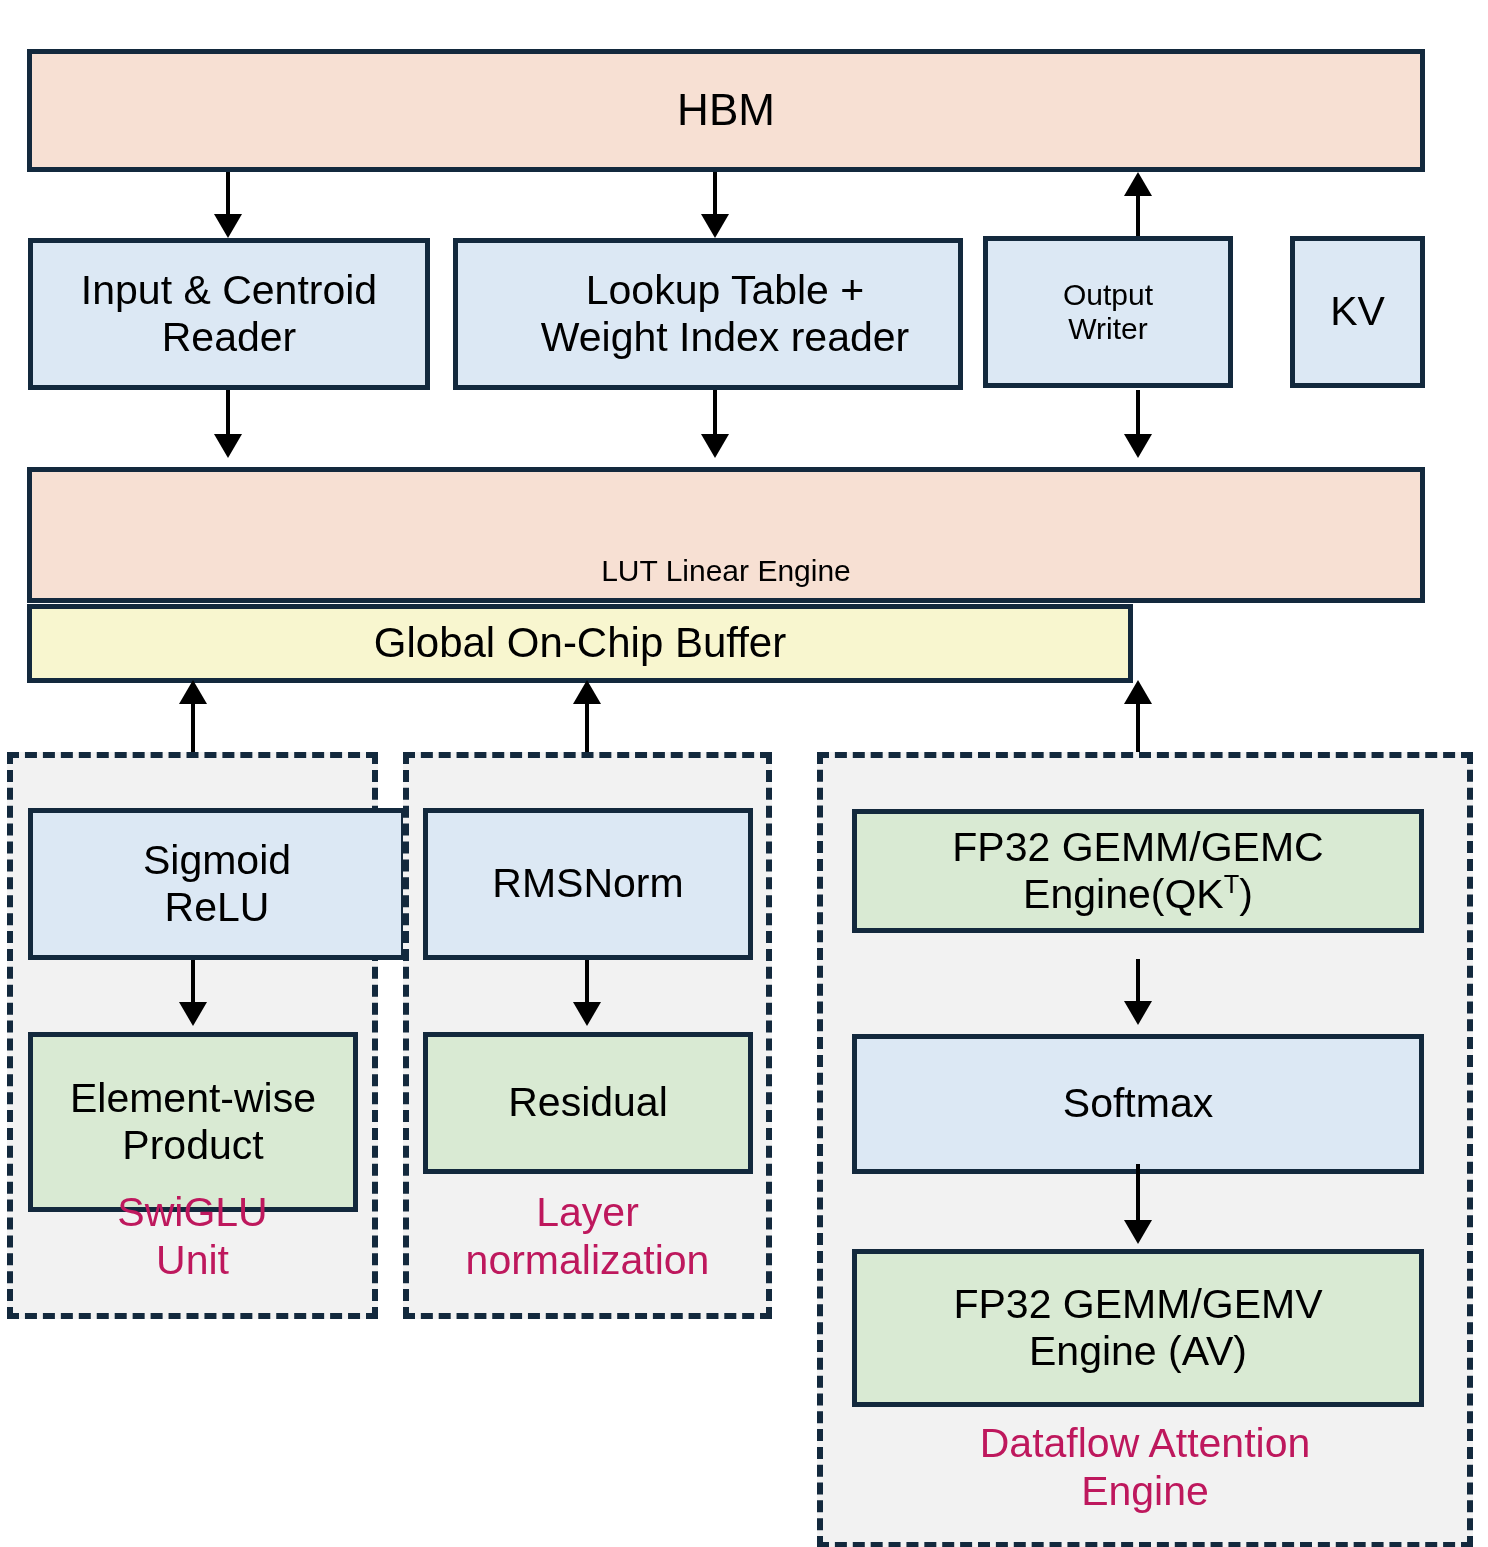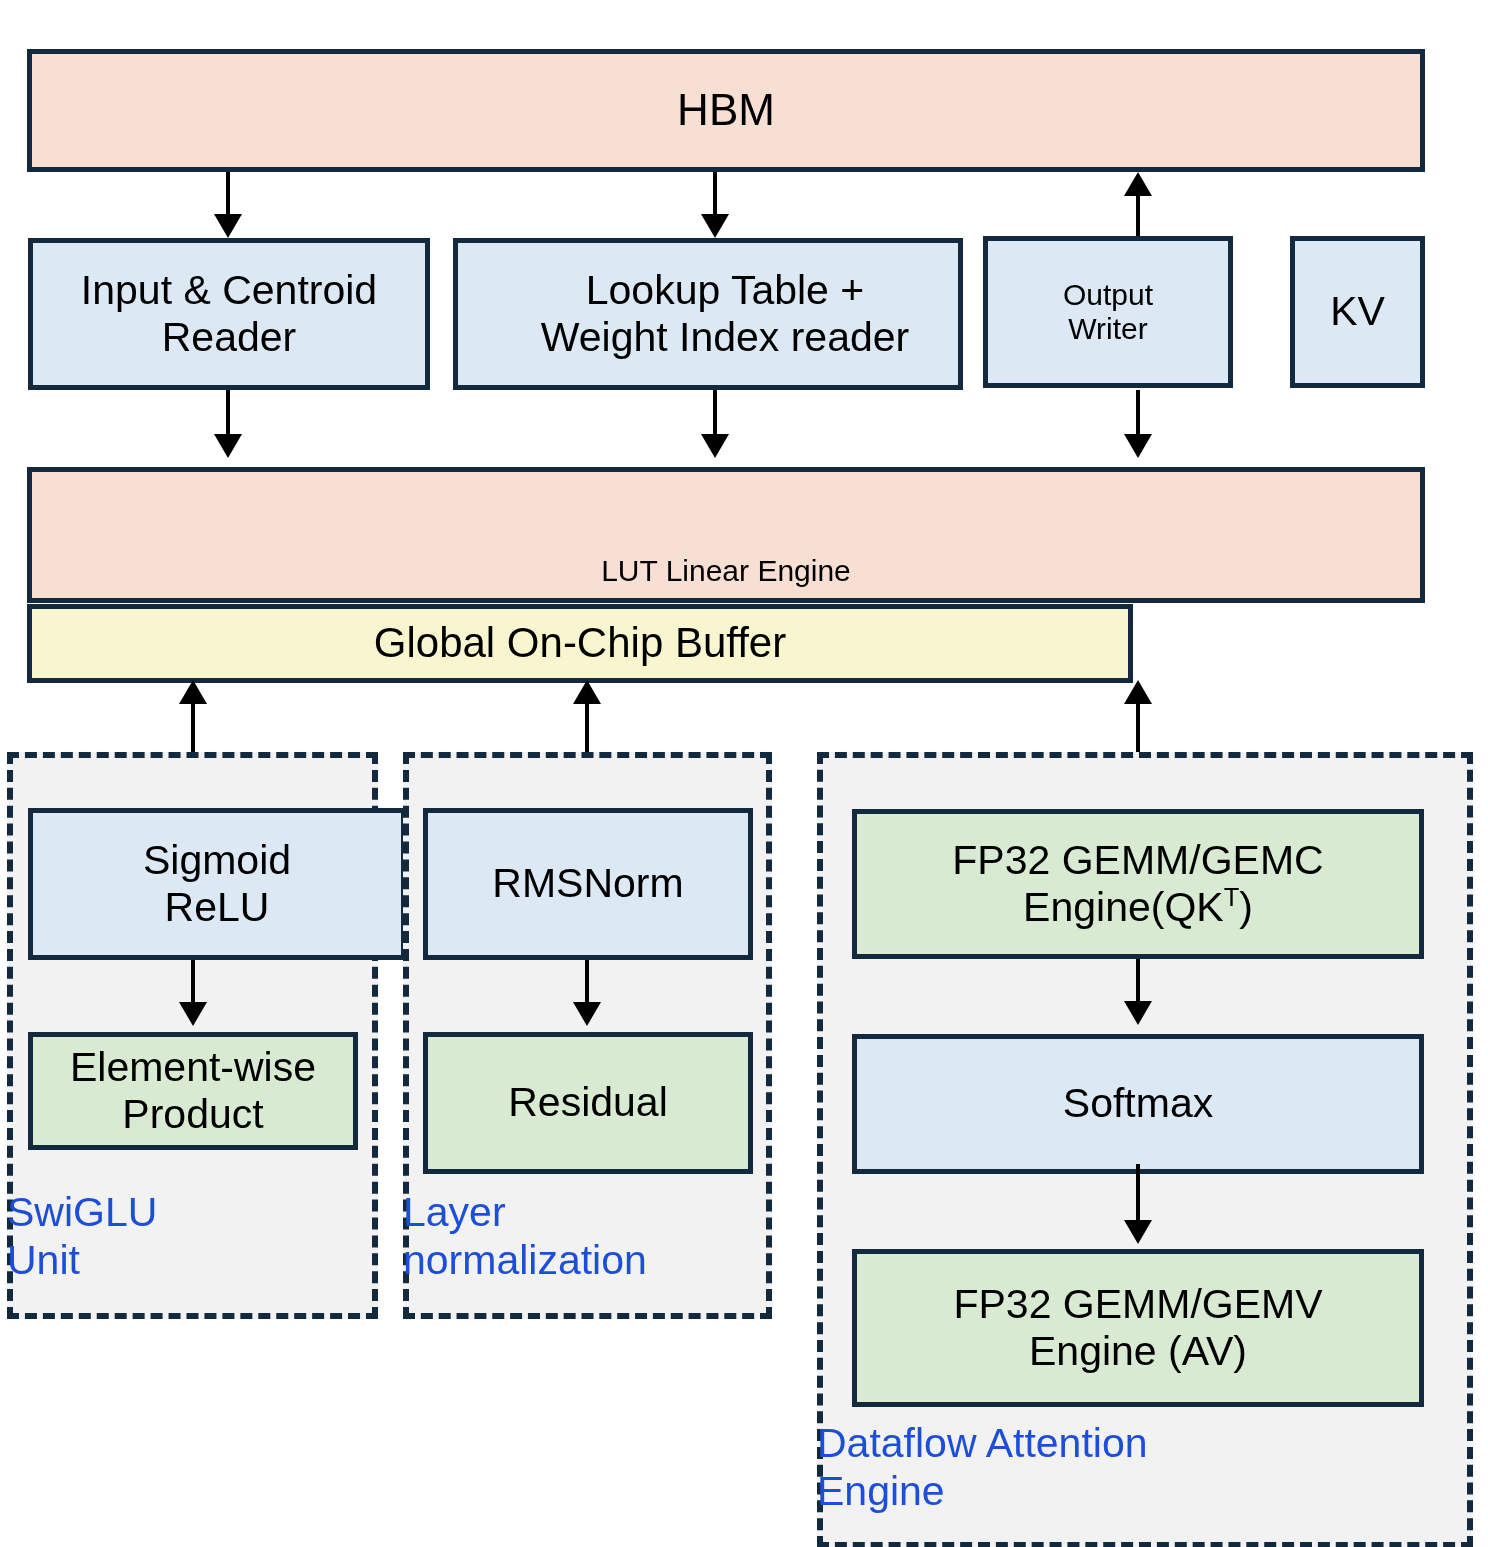--- a/index.html
+++ b/index.html
@@ -33,23 +33,24 @@
   .yellow{background:#f8f6cf;}
 
   .group{
     position:absolute;
     box-sizing:border-box;
     border:6px dashed #13293d;
     background:#f2f2f2;
   }
   .group-label{
     position:absolute;
+    text-align:center;
     line-height:1.18;
     white-space:pre-line;
-    color:#1d4ed8;
+    color:#be185d;
   }
 
   
   .arr-line{
     position:absolute;
     background:#000;
     width:4px;
   }
   .arr-head-down{
     position:absolute;
@@ -136,21 +137,21 @@
   <div class="group" style="left:7px; top:728px; width:371px; height:567px;"></div>
 
   <div class="box blue" style="left:28px; top:784px; width:378px; height:152px; font-size:41px;">
     <span>Sigmoid
 ReLU</span>
   </div>
 
   <div class="arr-line" style="left:191px; top:936px; height:48px;"></div>
   <div class="arr-head-down" style="left:179px; top:978px;"></div>
 
-  <div class="box green" style="left:28px; top:1008px; width:330px; height:118px; font-size:41px;">
+  <div class="box green" style="left:28px; top:1008px; width:330px; height:180px; font-size:41px;">
     <span>Element-wise
 Product</span>
   </div>
 
   <div class="group-label" style="left:7px; top:1164px; width:371px; font-size:41px;">SwiGLU
 Unit</div>
 
   <div class="group" style="left:403px; top:728px; width:369px; height:567px;"></div>
 
   <div class="box blue" style="left:423px; top:784px; width:330px; height:152px; font-size:41px;">
@@ -162,21 +163,21 @@
 
   <div class="box green" style="left:423px; top:1008px; width:330px; height:142px; font-size:41px;">
     <span>Residual</span>
   </div>
 
   <div class="group-label" style="left:403px; top:1164px; width:369px; font-size:41px;">Layer
 normalization</div>
 
   <div class="group" style="left:817px; top:728px; width:656px; height:796px;"></div>
 
-  <div class="box green" style="left:852px; top:785px; width:572px; height:150px; font-size:41px;">
+  <div class="box green" style="left:852px; top:785px; width:572px; height:124px; font-size:41px;">
     <span id="qkt-label">FP32 GEMM/GEMC<br>Engine(QK<sup>T</sup>)</span>
   </div>
 
   <div class="arr-line" style="left:1136px; top:935px; height:48px;"></div>
   <div class="arr-head-down" style="left:1124px; top:977px;"></div>
 
   <div class="box blue" style="left:852px; top:1010px; width:572px; height:140px; font-size:41px;">
     <span>Softmax</span>
   </div>
 

